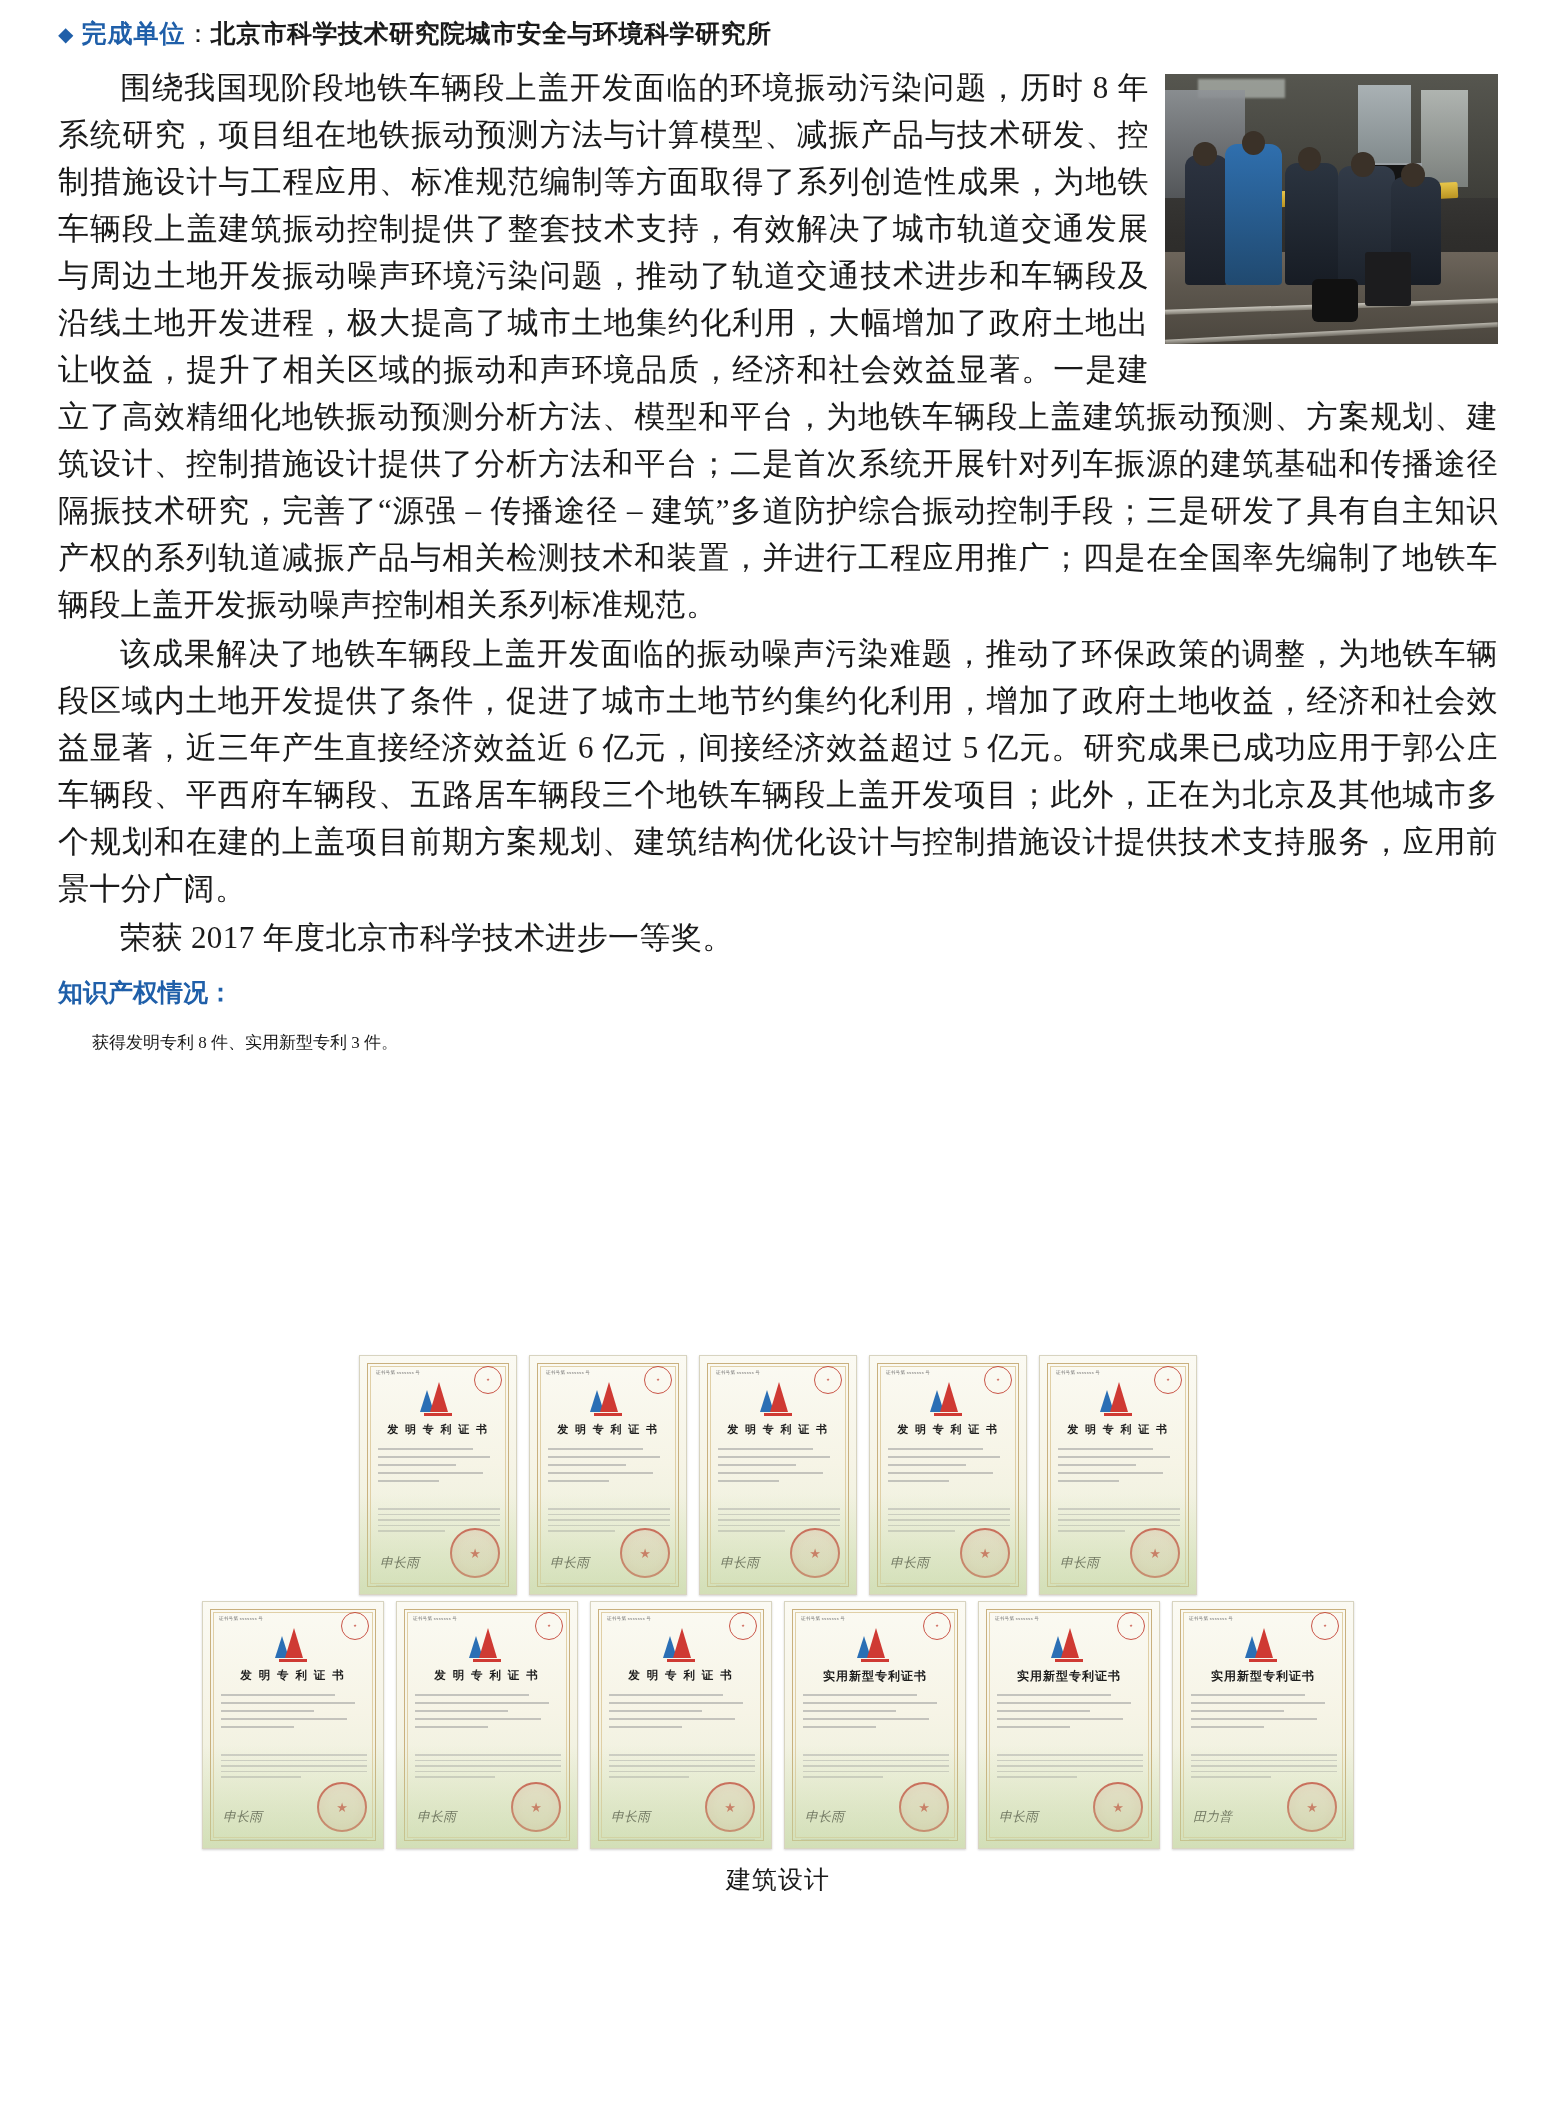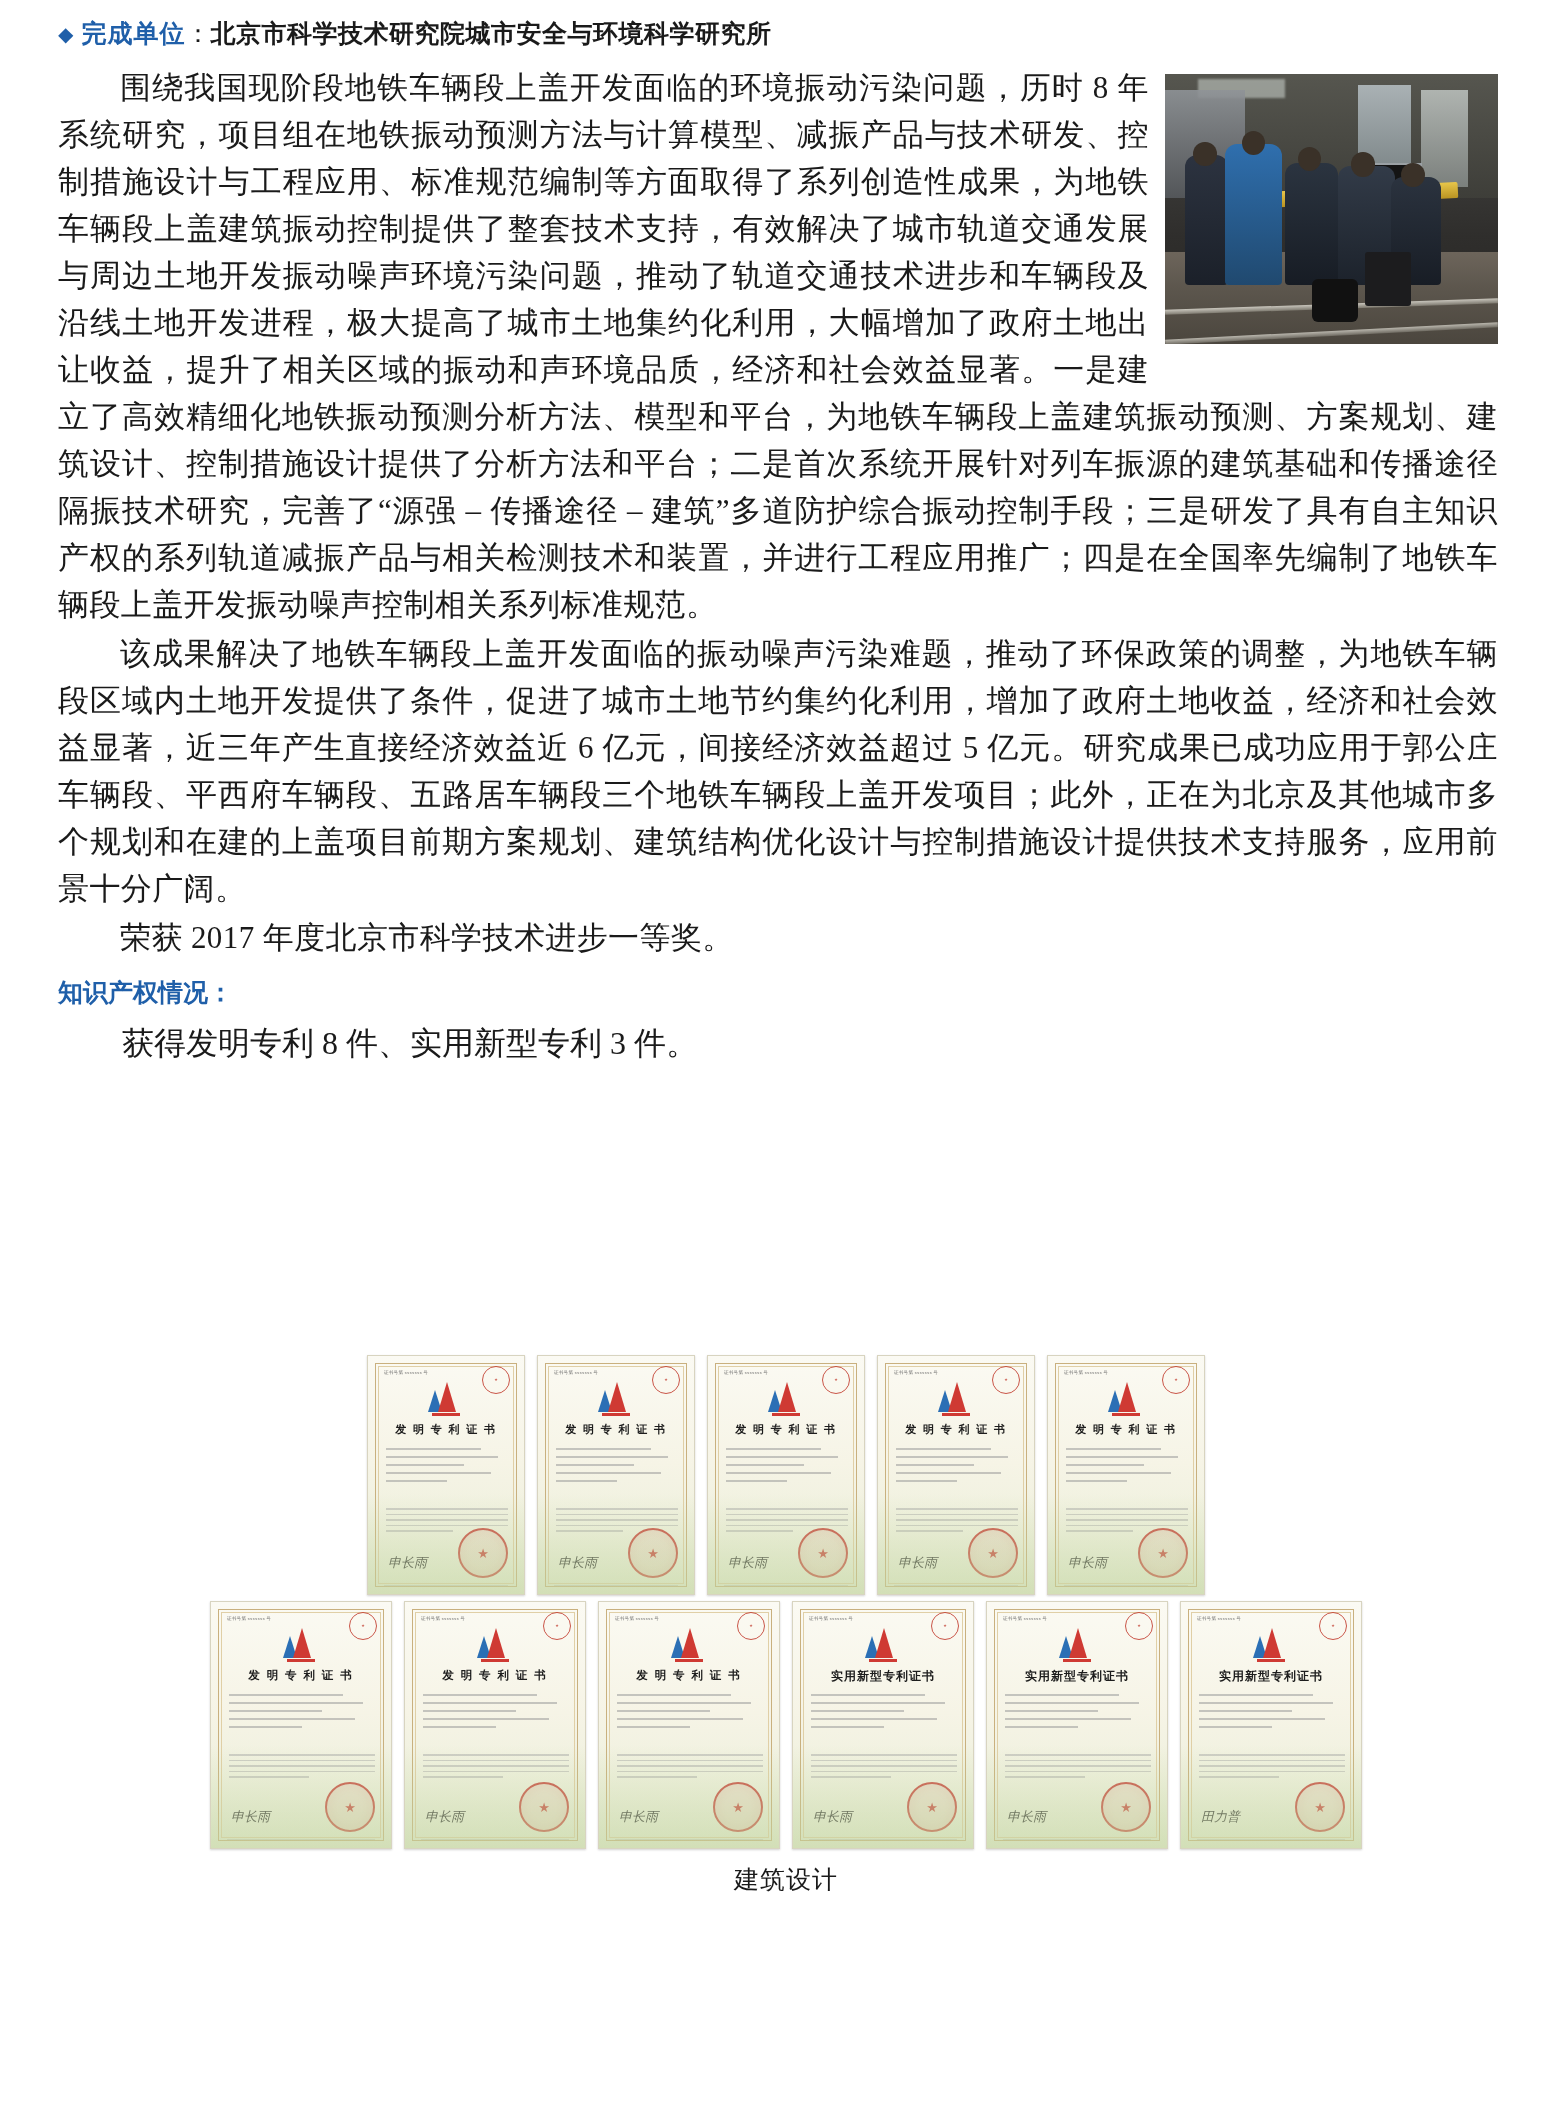--- a/index.html
+++ b/index.html
@@ -165,29 +165,29 @@
 
   
   .ip-title {
     color: #1f5fa9;
     font-size: 25px;
     font-weight: bold;
     line-height: 52px;
     margin-top: 6px;
   }
   .ip-line {
-    font-size: 32px;
+    font-size: 17px;
     line-height: 48px;
     text-indent: 2em;
   }
 
   
   .cert-area {
     position: absolute;
-    left: 16px;
+    left: 8px;
     top: 1355px;
     width: 1540px;
   }
   .cert-row {
     display: flex;
     justify-content: center;
     gap: 12px;
   }
   .cert-row.row1 { padding: 0 130px; }
   .cert-row.row2 { margin-top: 6px; padding: 0 10px; }

